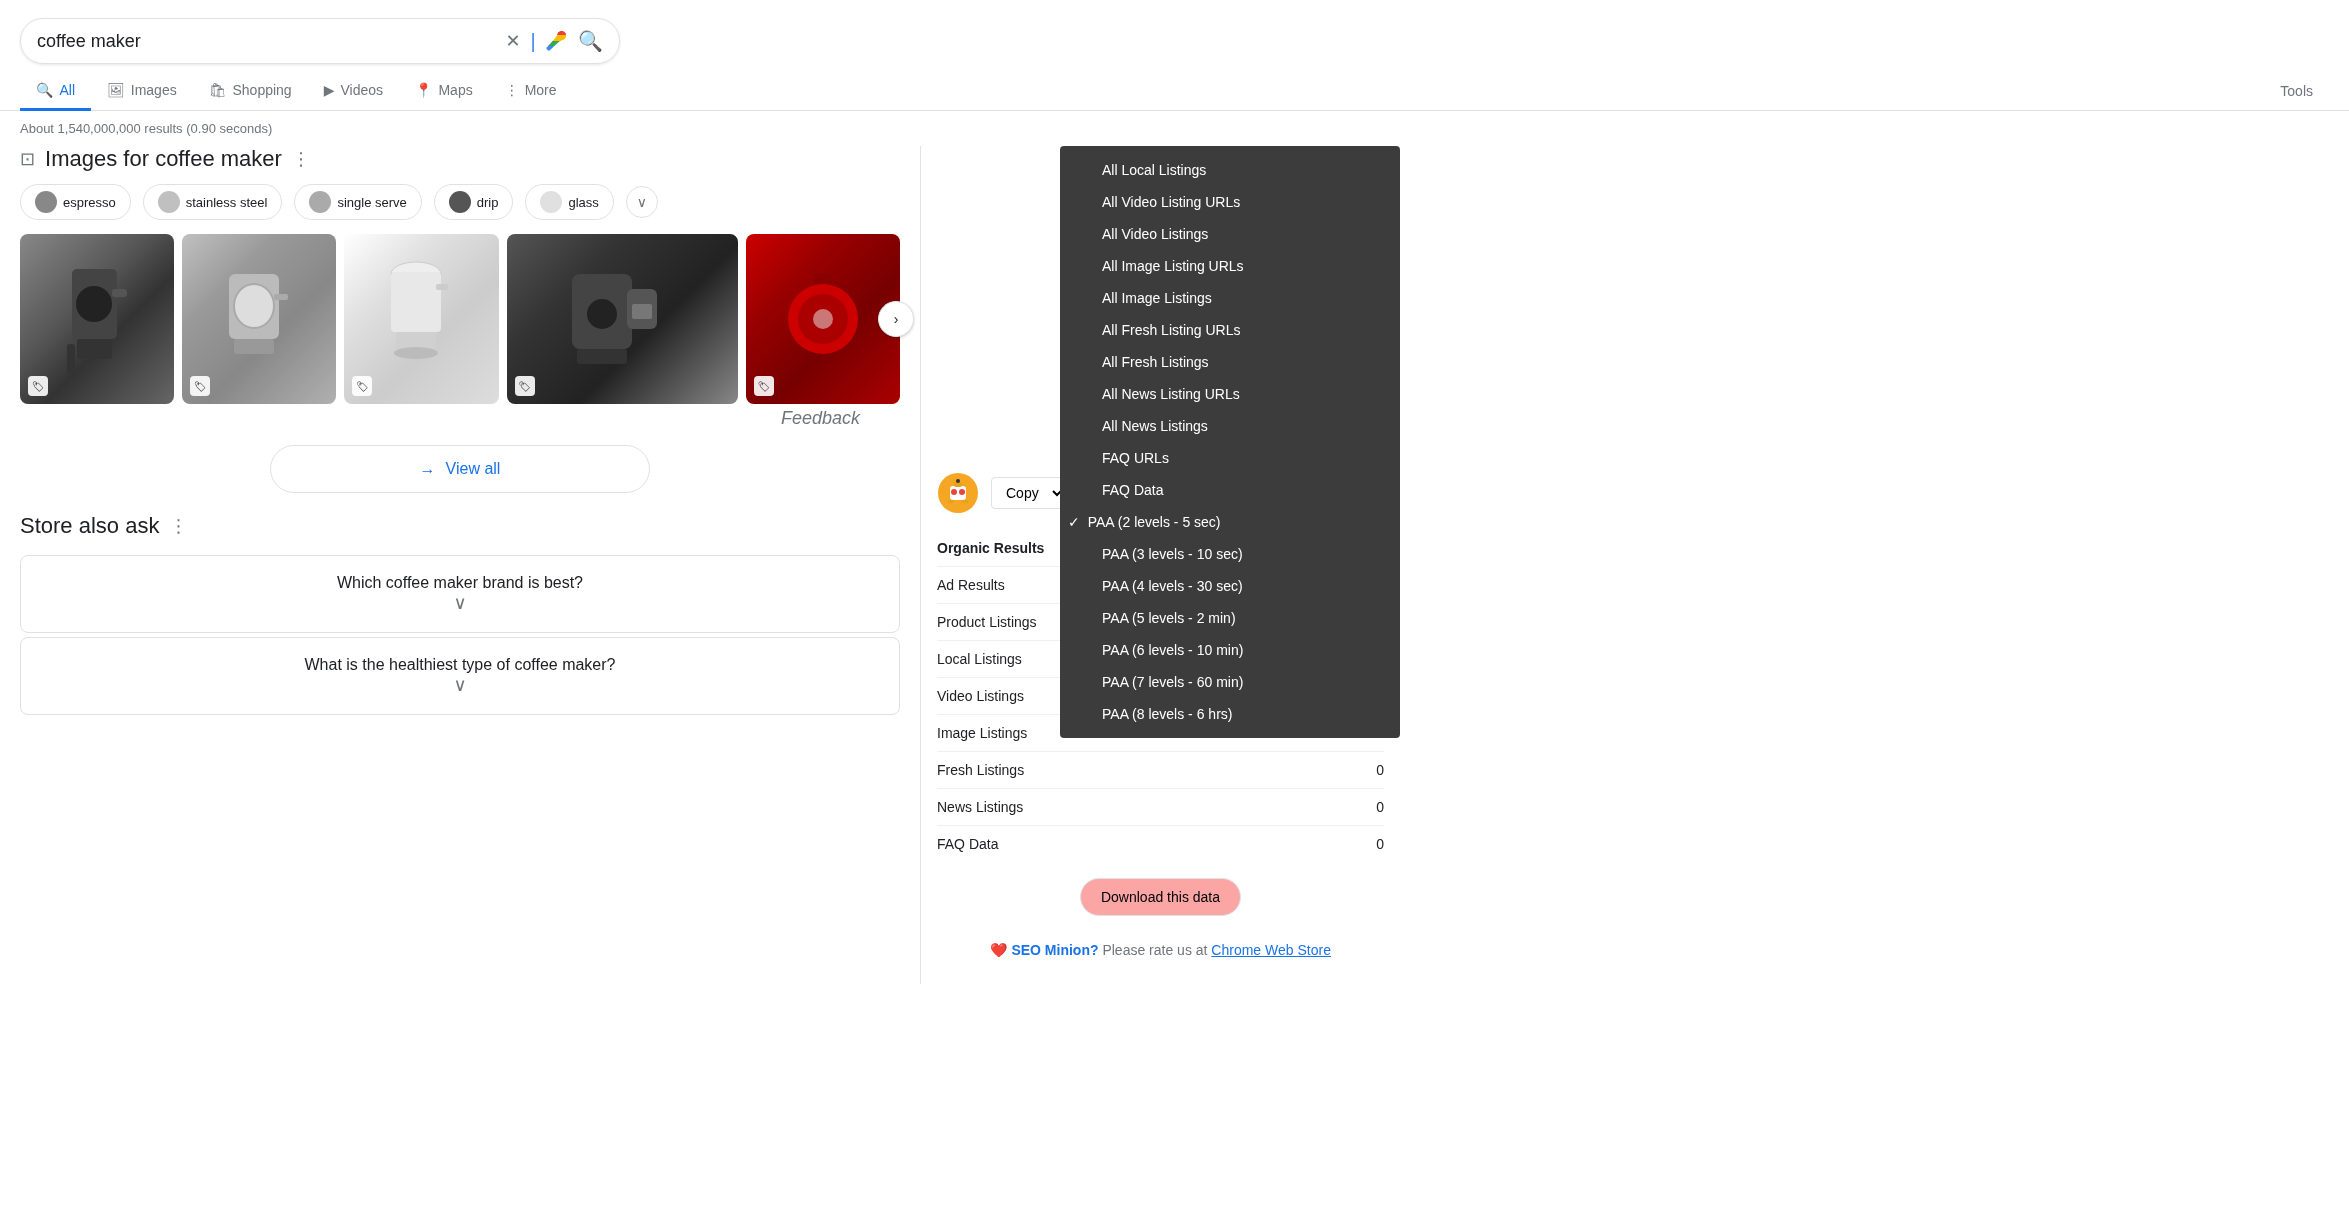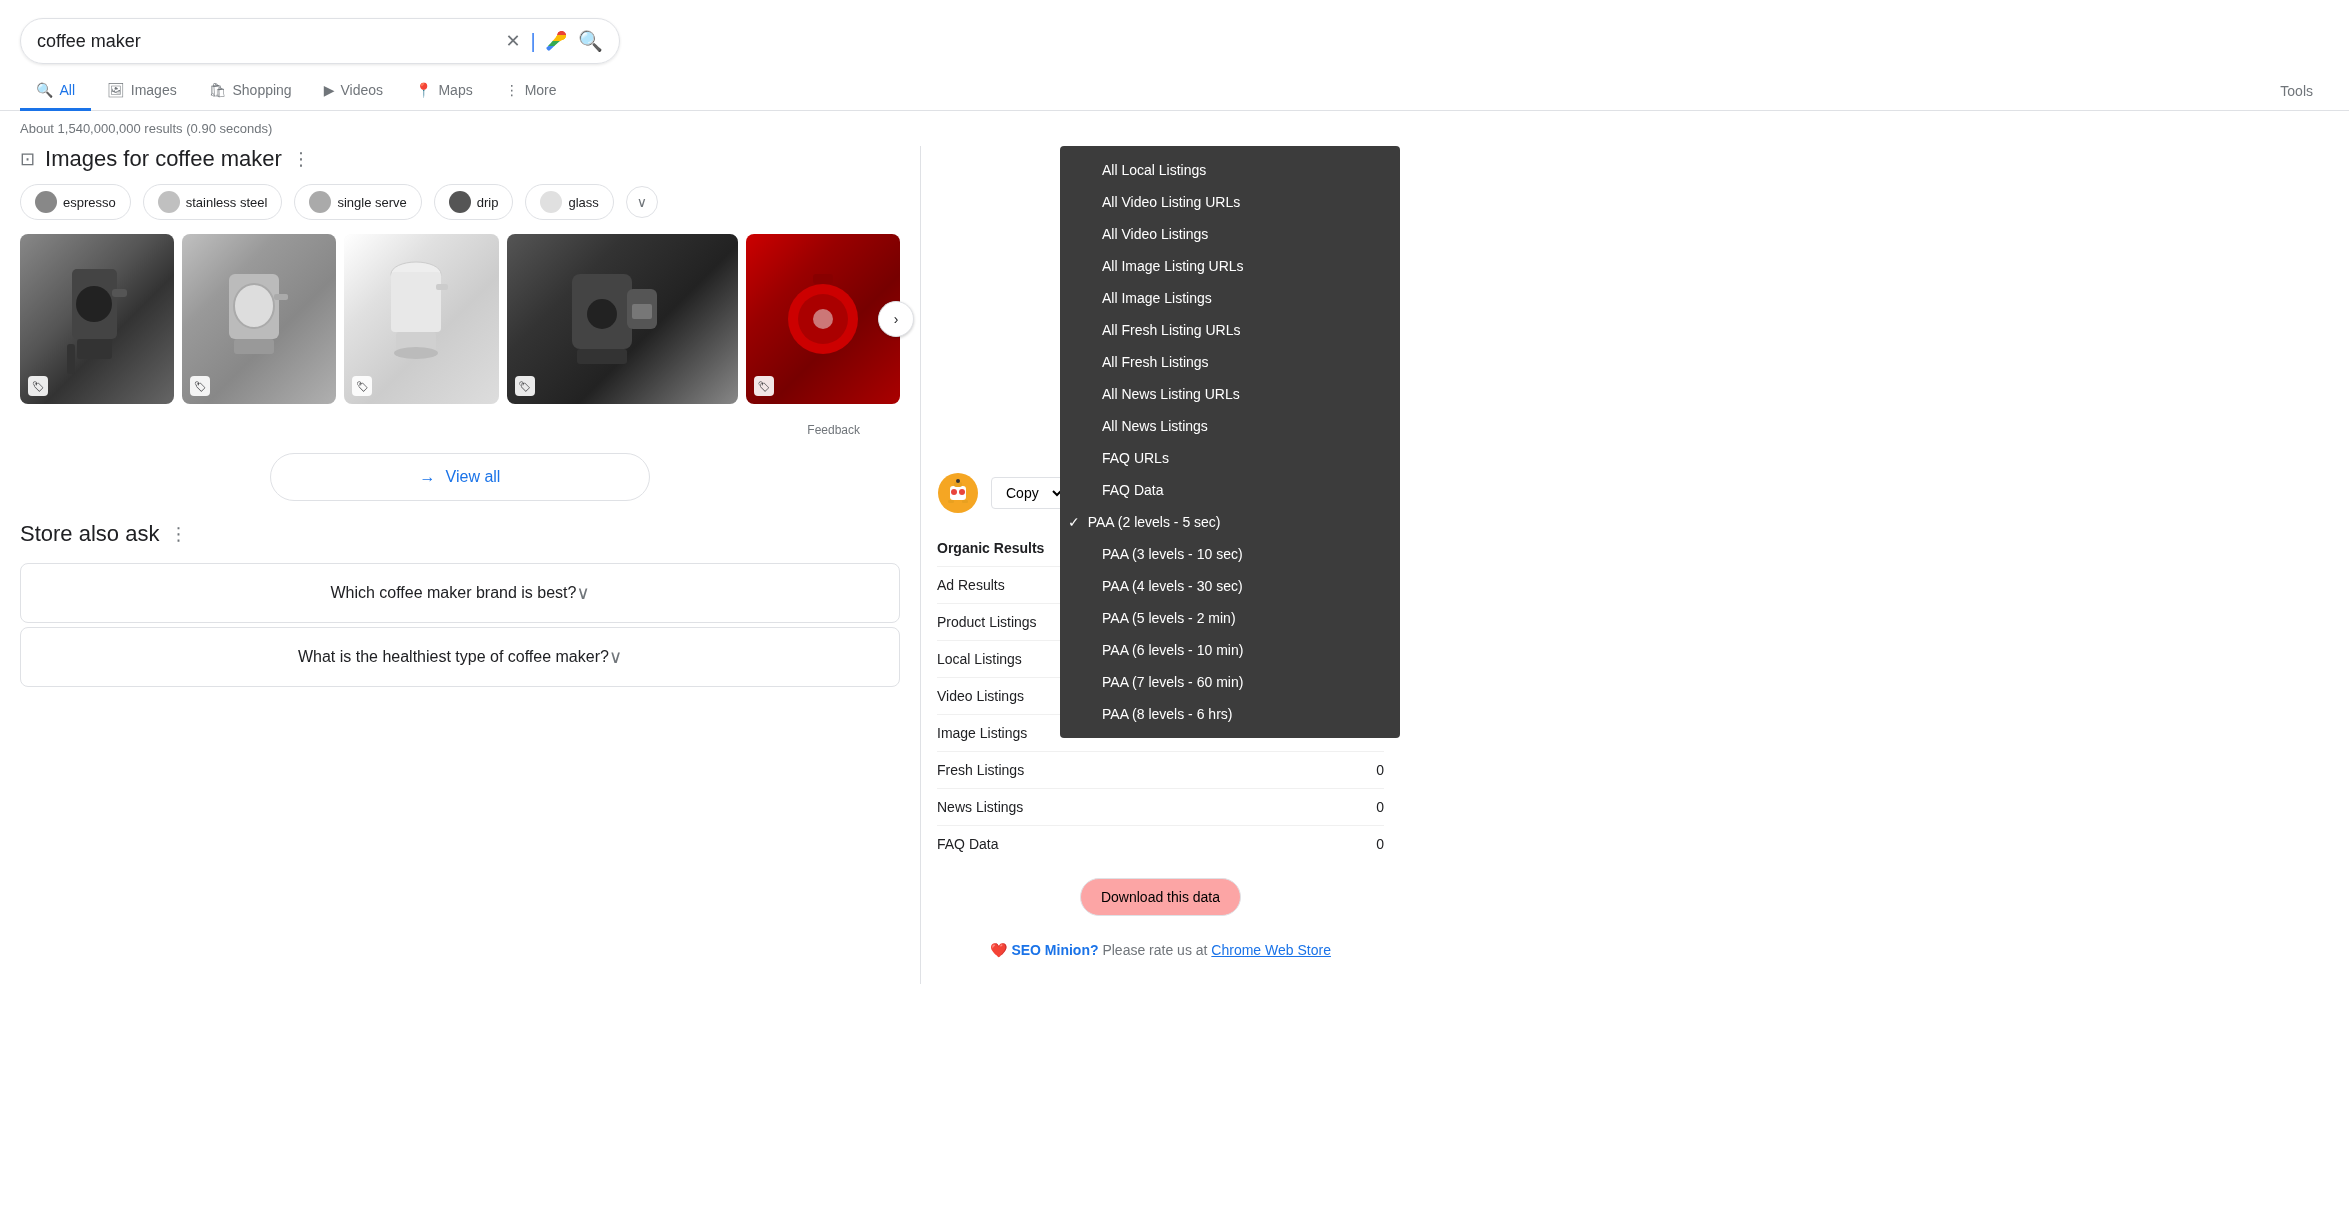--- a/index.html
+++ b/index.html
@@ -197,23 +197,24 @@
       height: 36px;
       display: flex;
       align-items: center;
       justify-content: center;
       cursor: pointer;
       box-shadow: 0 1px 3px rgba(0,0,0,0.2);
       z-index: 1;
     }
     .feedback-text {
       text-align: right;
-      font-size: 12px;
+      font-size: 18px;
       color: #70757a;
-      margin-top: 19px;
+      font-style: italic;
+      margin-top: 4px;
       padding-right: 40px;
     }
 
     
     .view-all-btn {
       display: flex;
       align-items: center;
       justify-content: center;
       gap: 10px;
       border: 1px solid #dfe1e5;
@@ -236,23 +237,24 @@
       margin-bottom: 16px;
     }
     .paa-title { font-size: 22px; font-weight: 400; }
     .paa-item {
       border: 1px solid #dfe1e5;
       border-radius: 8px;
       padding: 18px 20px;
       margin-bottom: 4px;
       display: flex;
       align-items: center;
-      justify-content: center;
+      justify-content: flex-end;
       cursor: pointer;
       font-size: 16px;
+      flex-direction: column;
     }
     .paa-chevron { color: #70757a; font-size: 18px; }
 
     
     .right-panel {
       width: 480px;
       min-width: 480px;
       border-left: 1px solid #dfe1e5;
       position: relative;
     }

